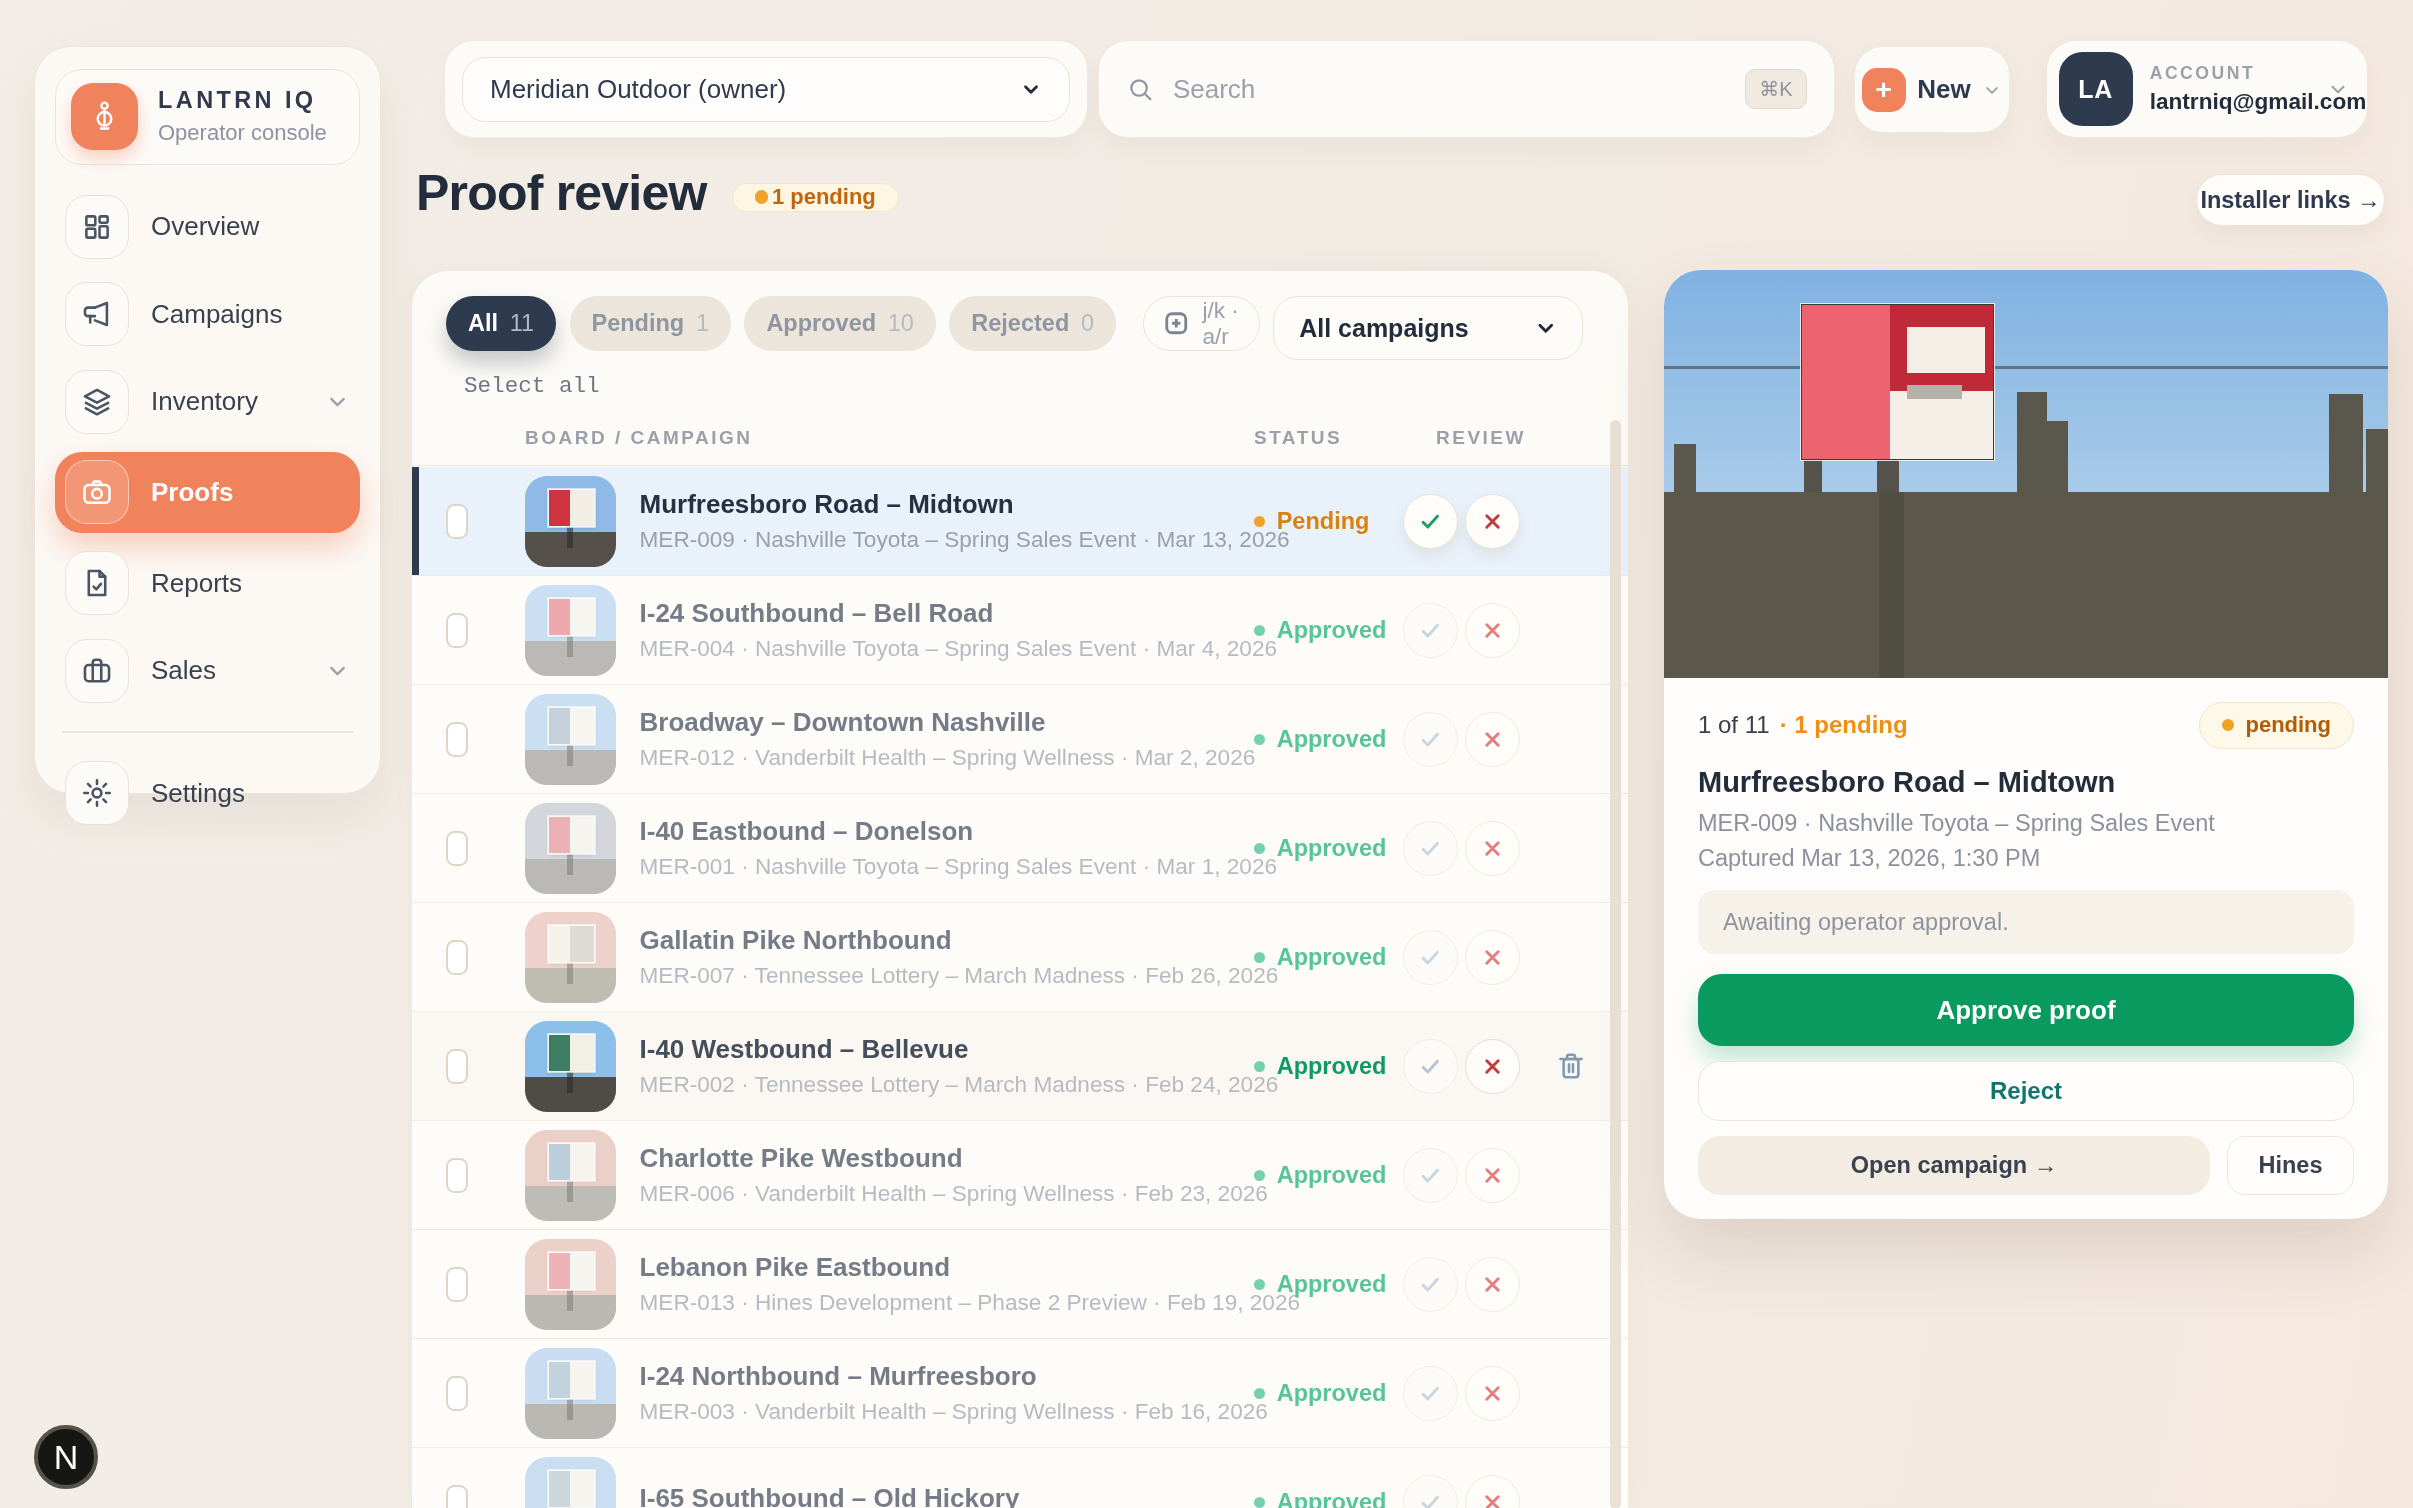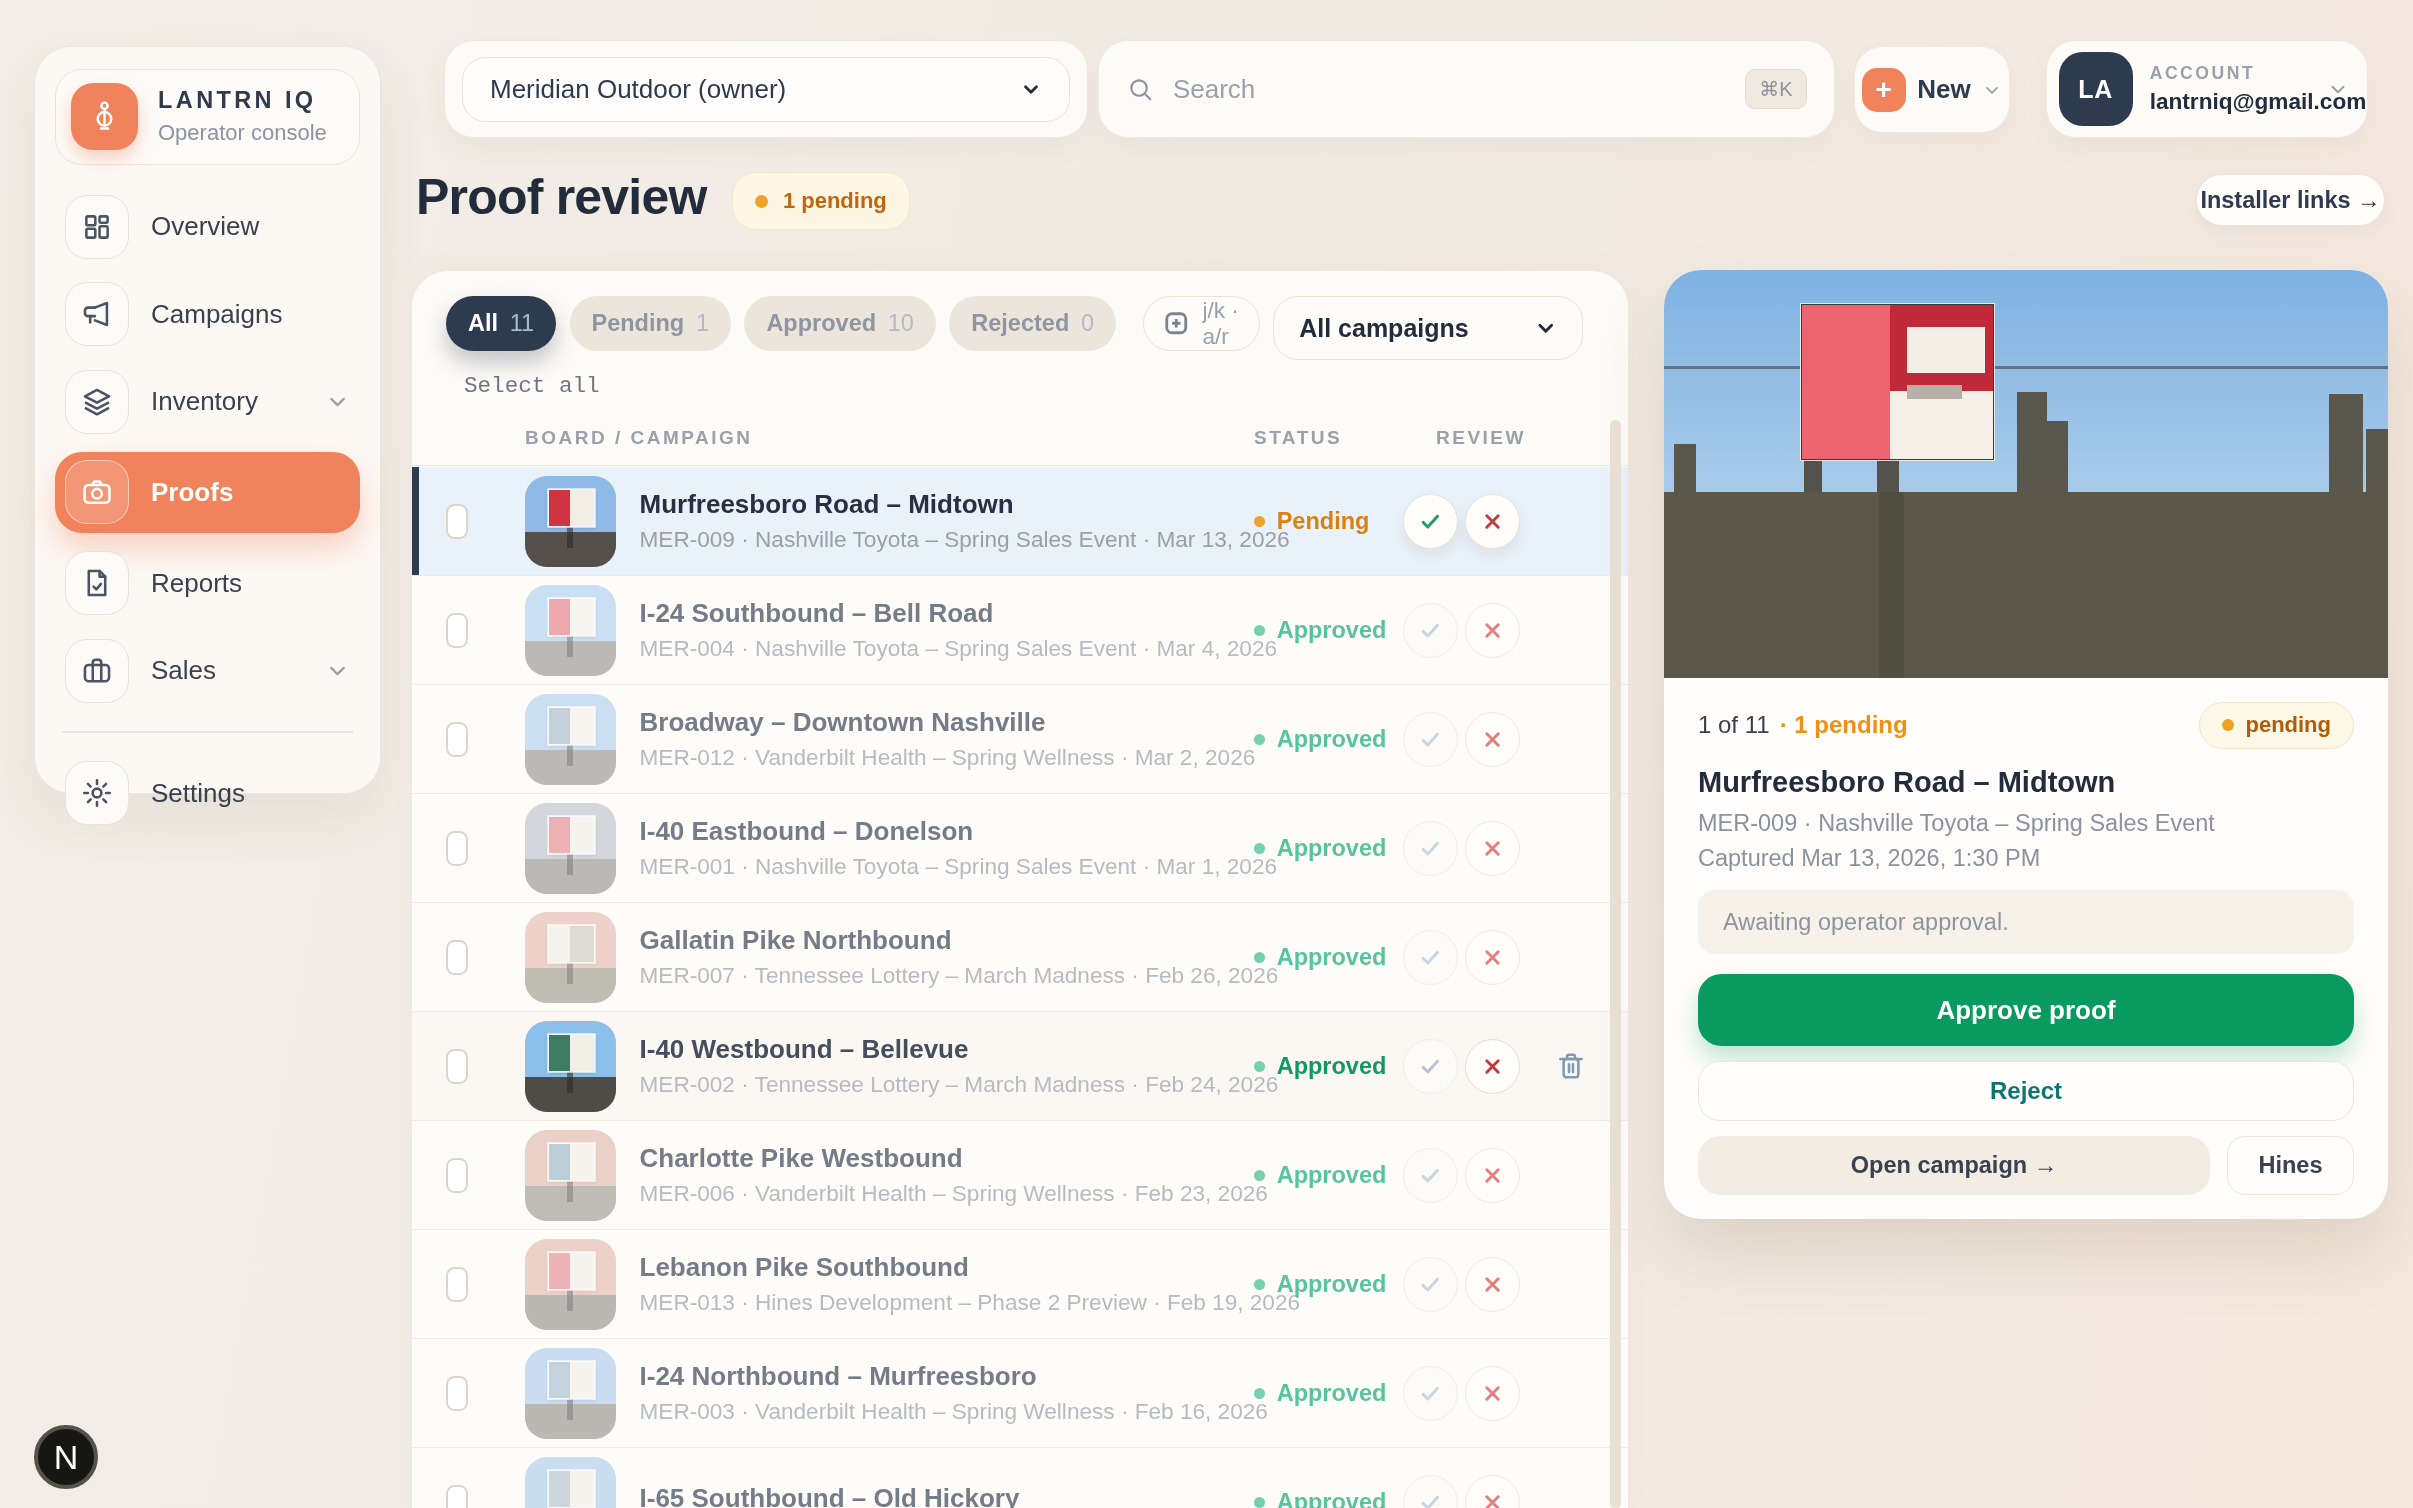--- a/index.html
+++ b/index.html
@@ -96,22 +96,22 @@
     display:grid; place-items:center; font-size:25px; font-weight:700; letter-spacing:0.8px; flex:none;
   }
   .acc-text{ flex:1; min-width:0; }
   .acc-label{ font-size:17.6px; letter-spacing:2.5px; color:#9aa1ab; font-weight:600; }
   .acc-email{ font-size:22.6px; font-weight:700; color:#232c3b; margin-top:5px; white-space:nowrap; }
 
   
   .title-row{ position:absolute; left:416px; top:164px; display:flex; align-items:center; gap:25px; }
   .page-title{ font-size:50px; font-weight:700; color:#232c3b; letter-spacing:-0.8px; }
   .pending-pill{
-    height:58px; padding:0 22px; border-radius:23.5px; background:#fcf6e2;
-    border:1.7px solid #f0e7cb; display:flex; align-items:center; gap:15px; margin-top:8.4px;
+    height:29px; padding:0 22px; border-radius:23.5px; background:#fcf6e2;
+    border:1.7px solid #f0e7cb; display:flex; align-items:center; gap:4px; margin-top:8.4px;
   }
   .pending-pill .dot{ width:13.4px; height:13.4px; border-radius:50%; background:#f0a22a; }
   .pending-pill span{ font-size:22px; font-weight:700; color:#c0660f; }
   .installer-btn{
     position:absolute; left:2196px; top:174px; width:189px; height:52px;
     background:#fffdfa; border:0.8px solid #ebe4da; border-radius:27px;
     box-shadow:0 8.4px 18.4px rgba(120,95,65,.07);
     display:grid; place-items:center; font-size:23.5px; font-weight:600; color:#2e3a4e;
   }
 
@@ -727,21 +727,21 @@
     <span class="checkbox"></span>
     <span class="thumb">
       <span class="t-sky" style="background: rgb(224, 181, 169);"></span>
           <span class="t-ground" style="background: rgb(143, 140, 133);"></span>
           <span class="t-pole"></span>
       <span class="t-board" style="background: rgb(242, 239, 232);">
             <span class="t-b1" style="background: rgb(228, 132, 141);"></span>
           </span>
     </span>
     <span class="row-text">
-      <span class="row-title">Lebanon Pike Southbound</span>
+      <span class="row-title">Lebanon Pike Eastbound</span>
       <span class="row-meta">MER-013 · Hines Development – Phase 2 Preview · Feb 19, 2026</span>
     </span>
     <span class="status">
       <span class="dot"></span>
       <span>Approved</span>
     </span>
     <button class="circle-btn btn-check">
       <span class="icon">
         <svg width="27" height="27" viewBox="0 0 24 24" fill="none" stroke="currentColor" stroke-width="2.6" stroke-linecap="round" stroke-linejoin="round">
               <path d="M5.5 12.8l4.1 4.1 8.6-9.6"></path>

